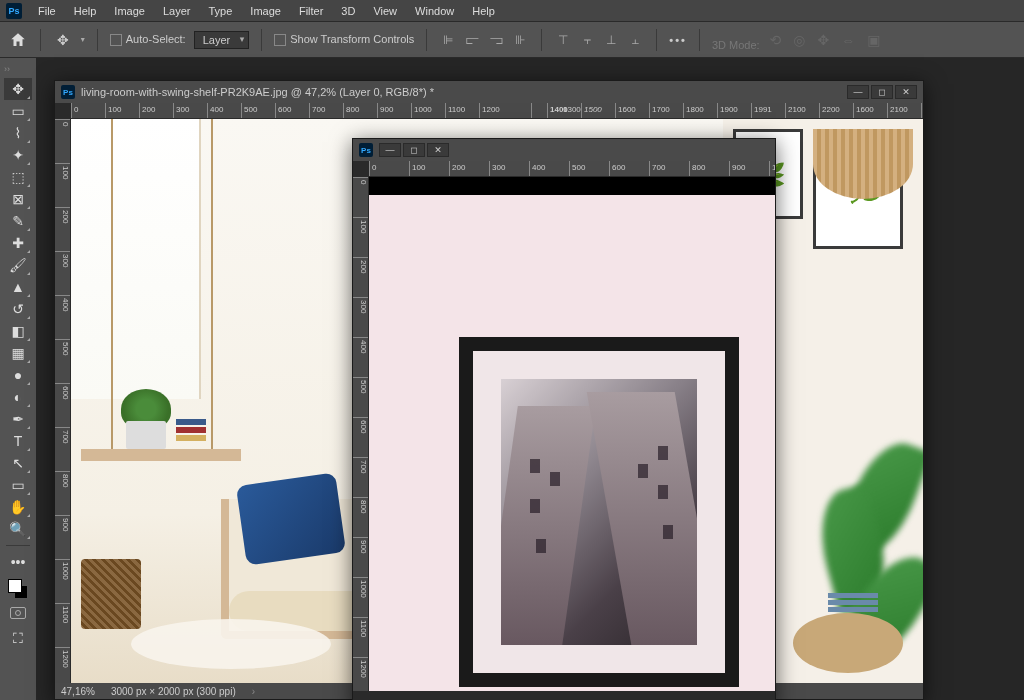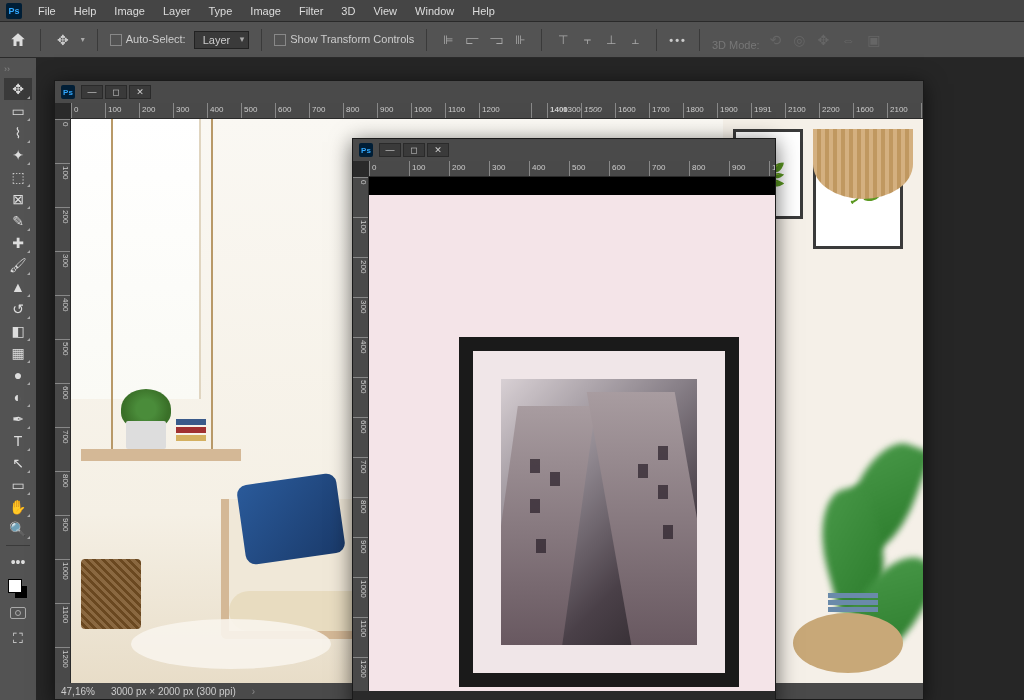--- a/index.html
+++ b/index.html
@@ -188,20 +188,21 @@
       <div></div>
     </div>
   <div class="tool bottom-ico">⛶</div>
 </div>
 
 <div class="workspace">
 
   <div class="docwin" style="left:18px; top:22px; width:870px; height:620px;">
     <div class="titlebar">
       <div class="ps">Ps</div>
+      <div class="name">living-room-with-swing-shelf-PR2K9AE.jpg @ 47,2% (Layer 0, RGB/8*) *</div>
       <div class="winbtns">
         <div class="winbtn">—</div>
         <div class="winbtn">◻</div>
         <div class="winbtn">✕</div>
       </div>
     </div>
     <div class="rulerH" id="d1rh">
         <div class="tick" style="left: 0px;">0</div>
         <div class="tick" style="left: 34px;">100</div>
         <div class="tick" style="left: 68px;">200</div>

